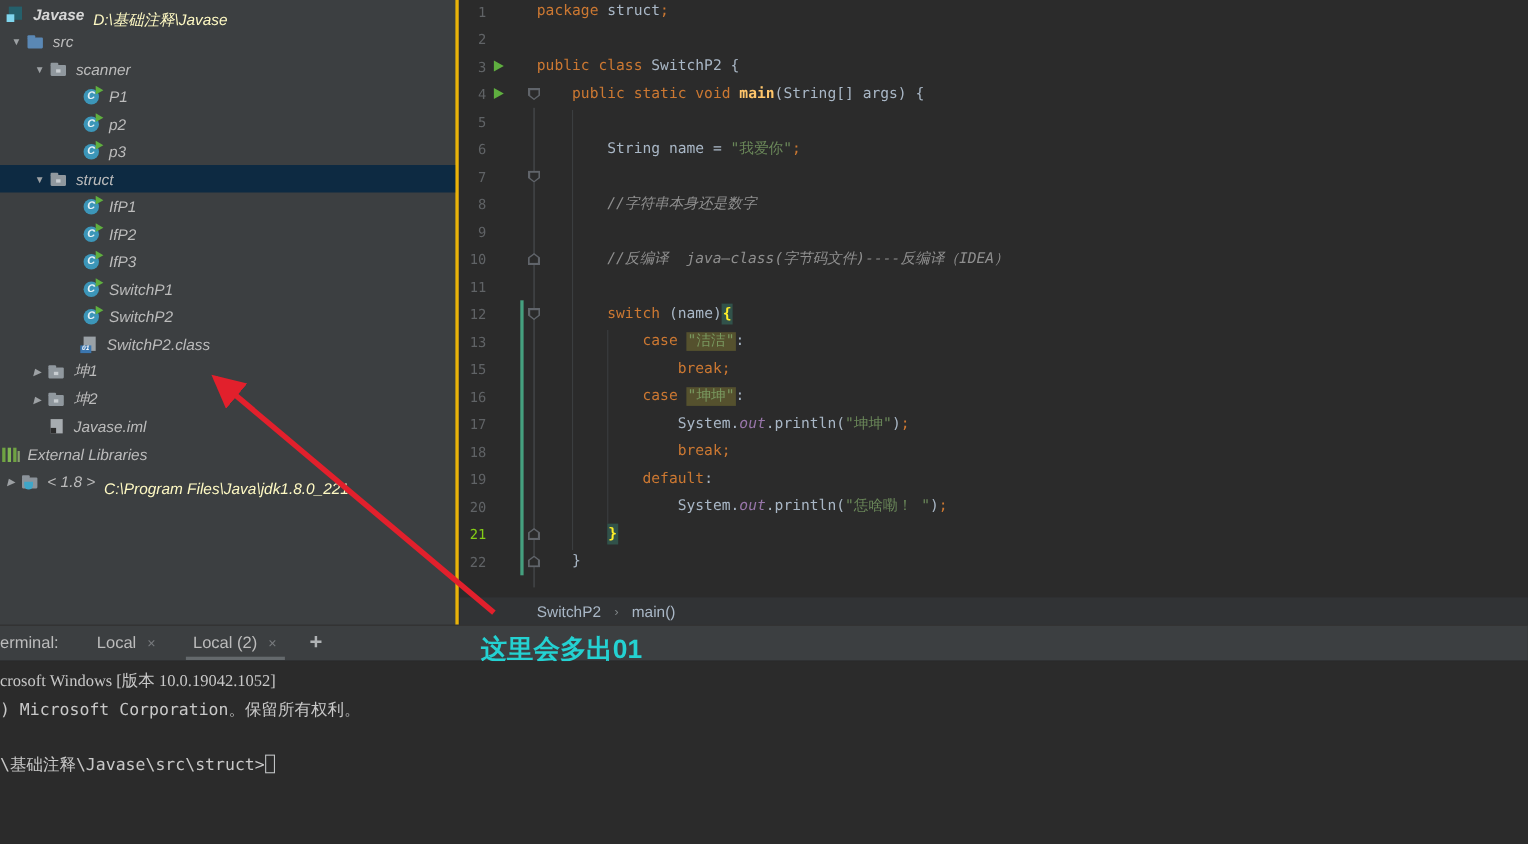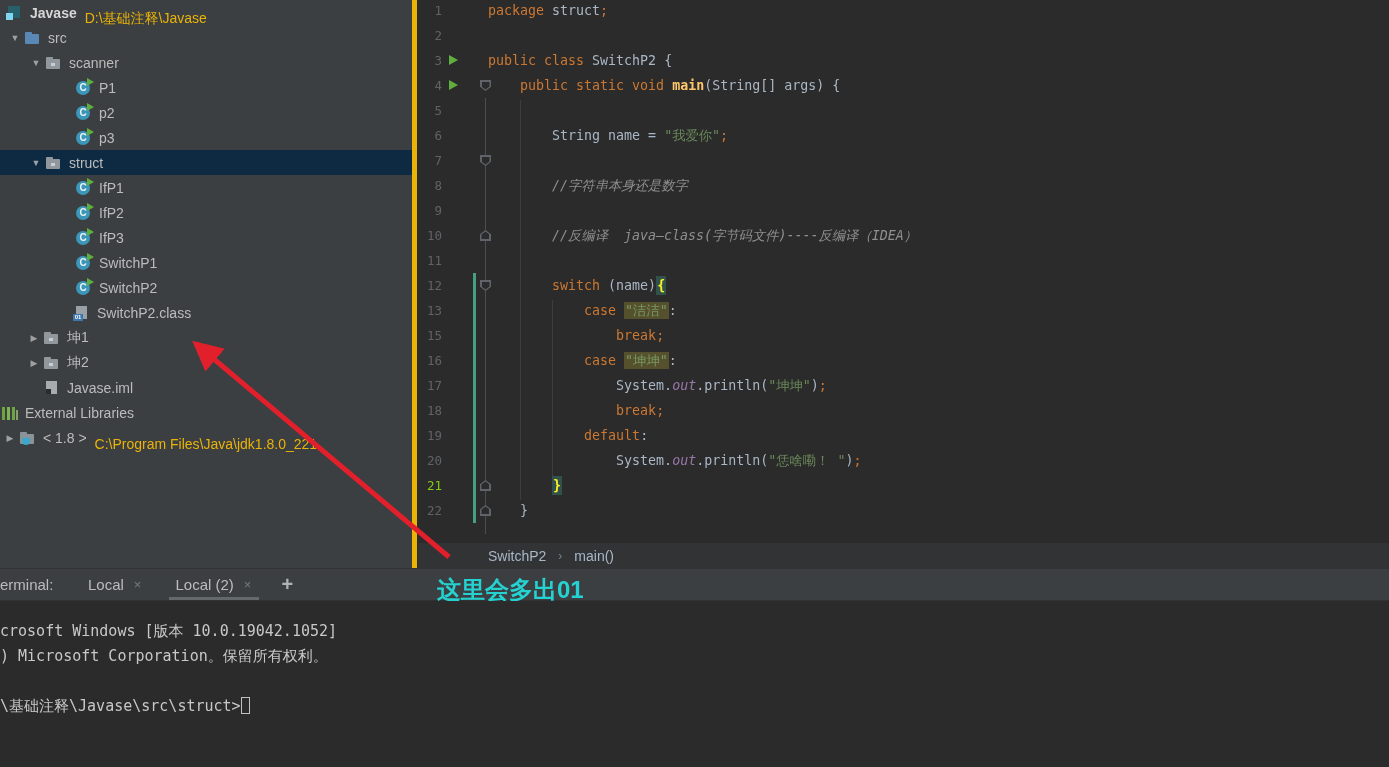--- a/index.html
+++ b/index.html
@@ -1,26 +1,26 @@
 <!DOCTYPE html>
 <html><head>
 <meta charset="utf-8">
 <style>
   * { margin:0; padding:0; box-sizing:border-box; }
   html,body { width:1389px; height:767px; overflow:hidden; }
   body { position:relative; background:#2b2b2b; font-family:"Liberation Sans", sans-serif; }
 
   
   .tree-panel { position:absolute; left:0; top:0; width:417px; height:568px;
-    background:#3c3f41; border-right:5px solid #eab308; overflow:hidden; }
+    background:#3c3f41; border-right:3px solid #eab308; overflow:hidden;font-style:italic; }
   .tree-row { position:relative; height:25px; display:flex; align-items:center;
     font-size:14px; color:#bcbcbc; white-space:nowrap; }
   .tree-row.sel { background:#0d2a42; }
   .tree-row .tlabel.bold { font-weight:bold; color:#d6d6d6; }
-  .tree-row .tpath { color:#eab308; margin-left:8px;margin-top:12px; }
+  .tree-row .tpath { color:#fef9c3; margin-left:8px;margin-top:12px; }
   .tw { width:18px; flex:none; font-size:9px; color:#9da1a4; text-align:center; }
 
   
   .ticon { position:relative; width:17px; height:16px; flex:none; margin-right:7px; display:inline-block; }
   .fbody { position:absolute; left:1px; top:4px; width:14px; height:10px; border-radius:1px; }
   .ftab  { position:absolute; left:1px; top:2px; width:7px; height:3px; border-radius:1px 1px 0 0; }
   .icon-folder-src .fbody, .icon-folder-src .ftab { background:#5a88b5; }
   .icon-folder-pkg .fbody, .icon-folder-pkg .ftab { background:#90989e; }
   .icon-folder-pkg .fdot { position:absolute; left:6px; top:8px; width:4px; height:3px; background:#c8cdd1; }
   .icon-project .pbig { position:absolute; left:2px; top:1px; width:12px; height:12px; background:#25606b; }
@@ -86,21 +86,21 @@
     display:flex; align-items:center; font-size:15px; color:#bcbcbc; }
   .tb-label { margin-left:0; width:62px; flex:none; overflow:hidden; }
   .tab { position:relative; height:100%; display:flex; align-items:center; padding:0 8px; margin-left:18px; }
   .tab .x { margin-left:10px; color:#787b7e; font-size:13px; }
   .tab.active::after { content:''; position:absolute; left:2px; right:0; bottom:0; height:3px; background:#64696c; }
   .tb-plus { margin-left:22px; color:#b0b3b5; font-size:20px; font-weight:bold; }
   .tb-note { position:absolute; left:437px; top:5px; color:#24d2d2; font-size:24px; font-weight:bold; }
   .term { position:absolute; left:0; top:601px; width:1389px; height:166px; background:#2b2b2b;
     font-family:"DejaVu Sans Mono", monospace; font-size:15px; color:#c8c8c8; }
   .term-line { height:25px; line-height:25px; white-space:pre; }
-  .term-line:first-child { margin-top:18px; }
+  .term-line:first-child { margin-top:7px;font-family:Liberation Serif, serif; }
   .cursor { display:inline-block; width:9px; height:17px; border:1px solid #bfc2c4; vertical-align:-3px; }
 
   
   .overlay { position:absolute; left:0; top:0; width:1389px; height:767px; pointer-events:none; z-index:50; }
 </style>
 </head>
 <body>
 
 <div class="tree-panel">
   <div id="tree-rows">

